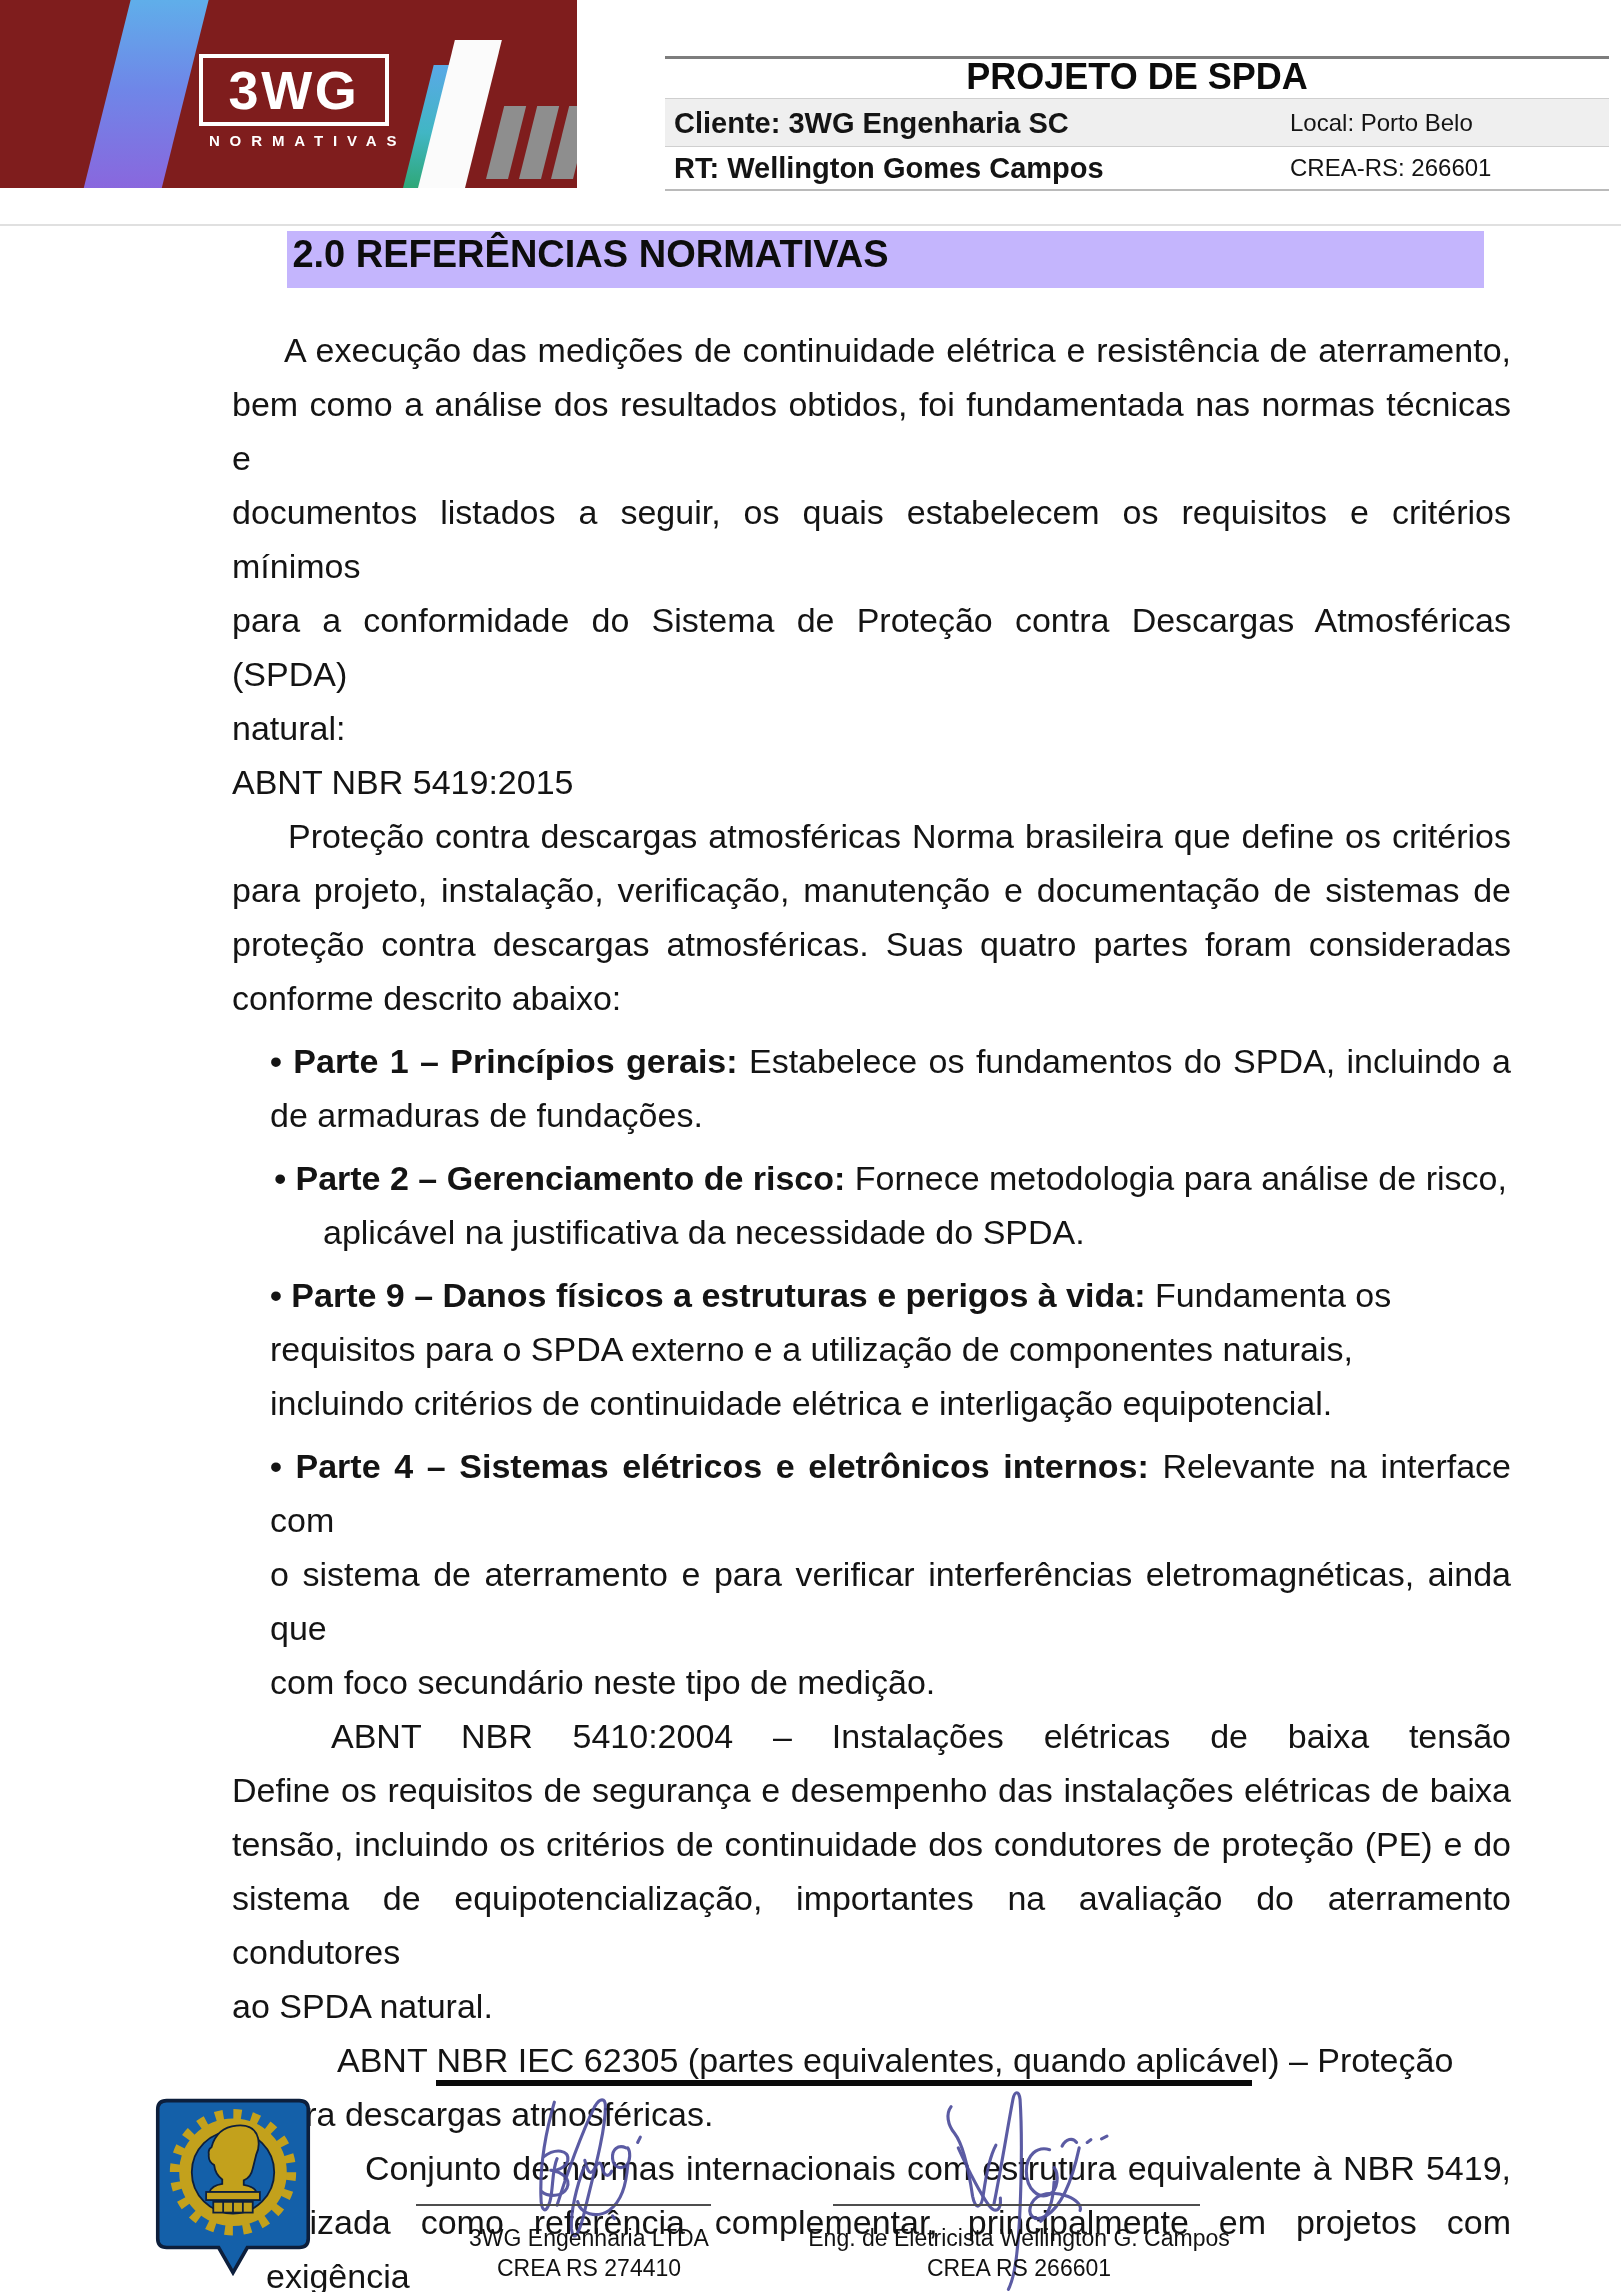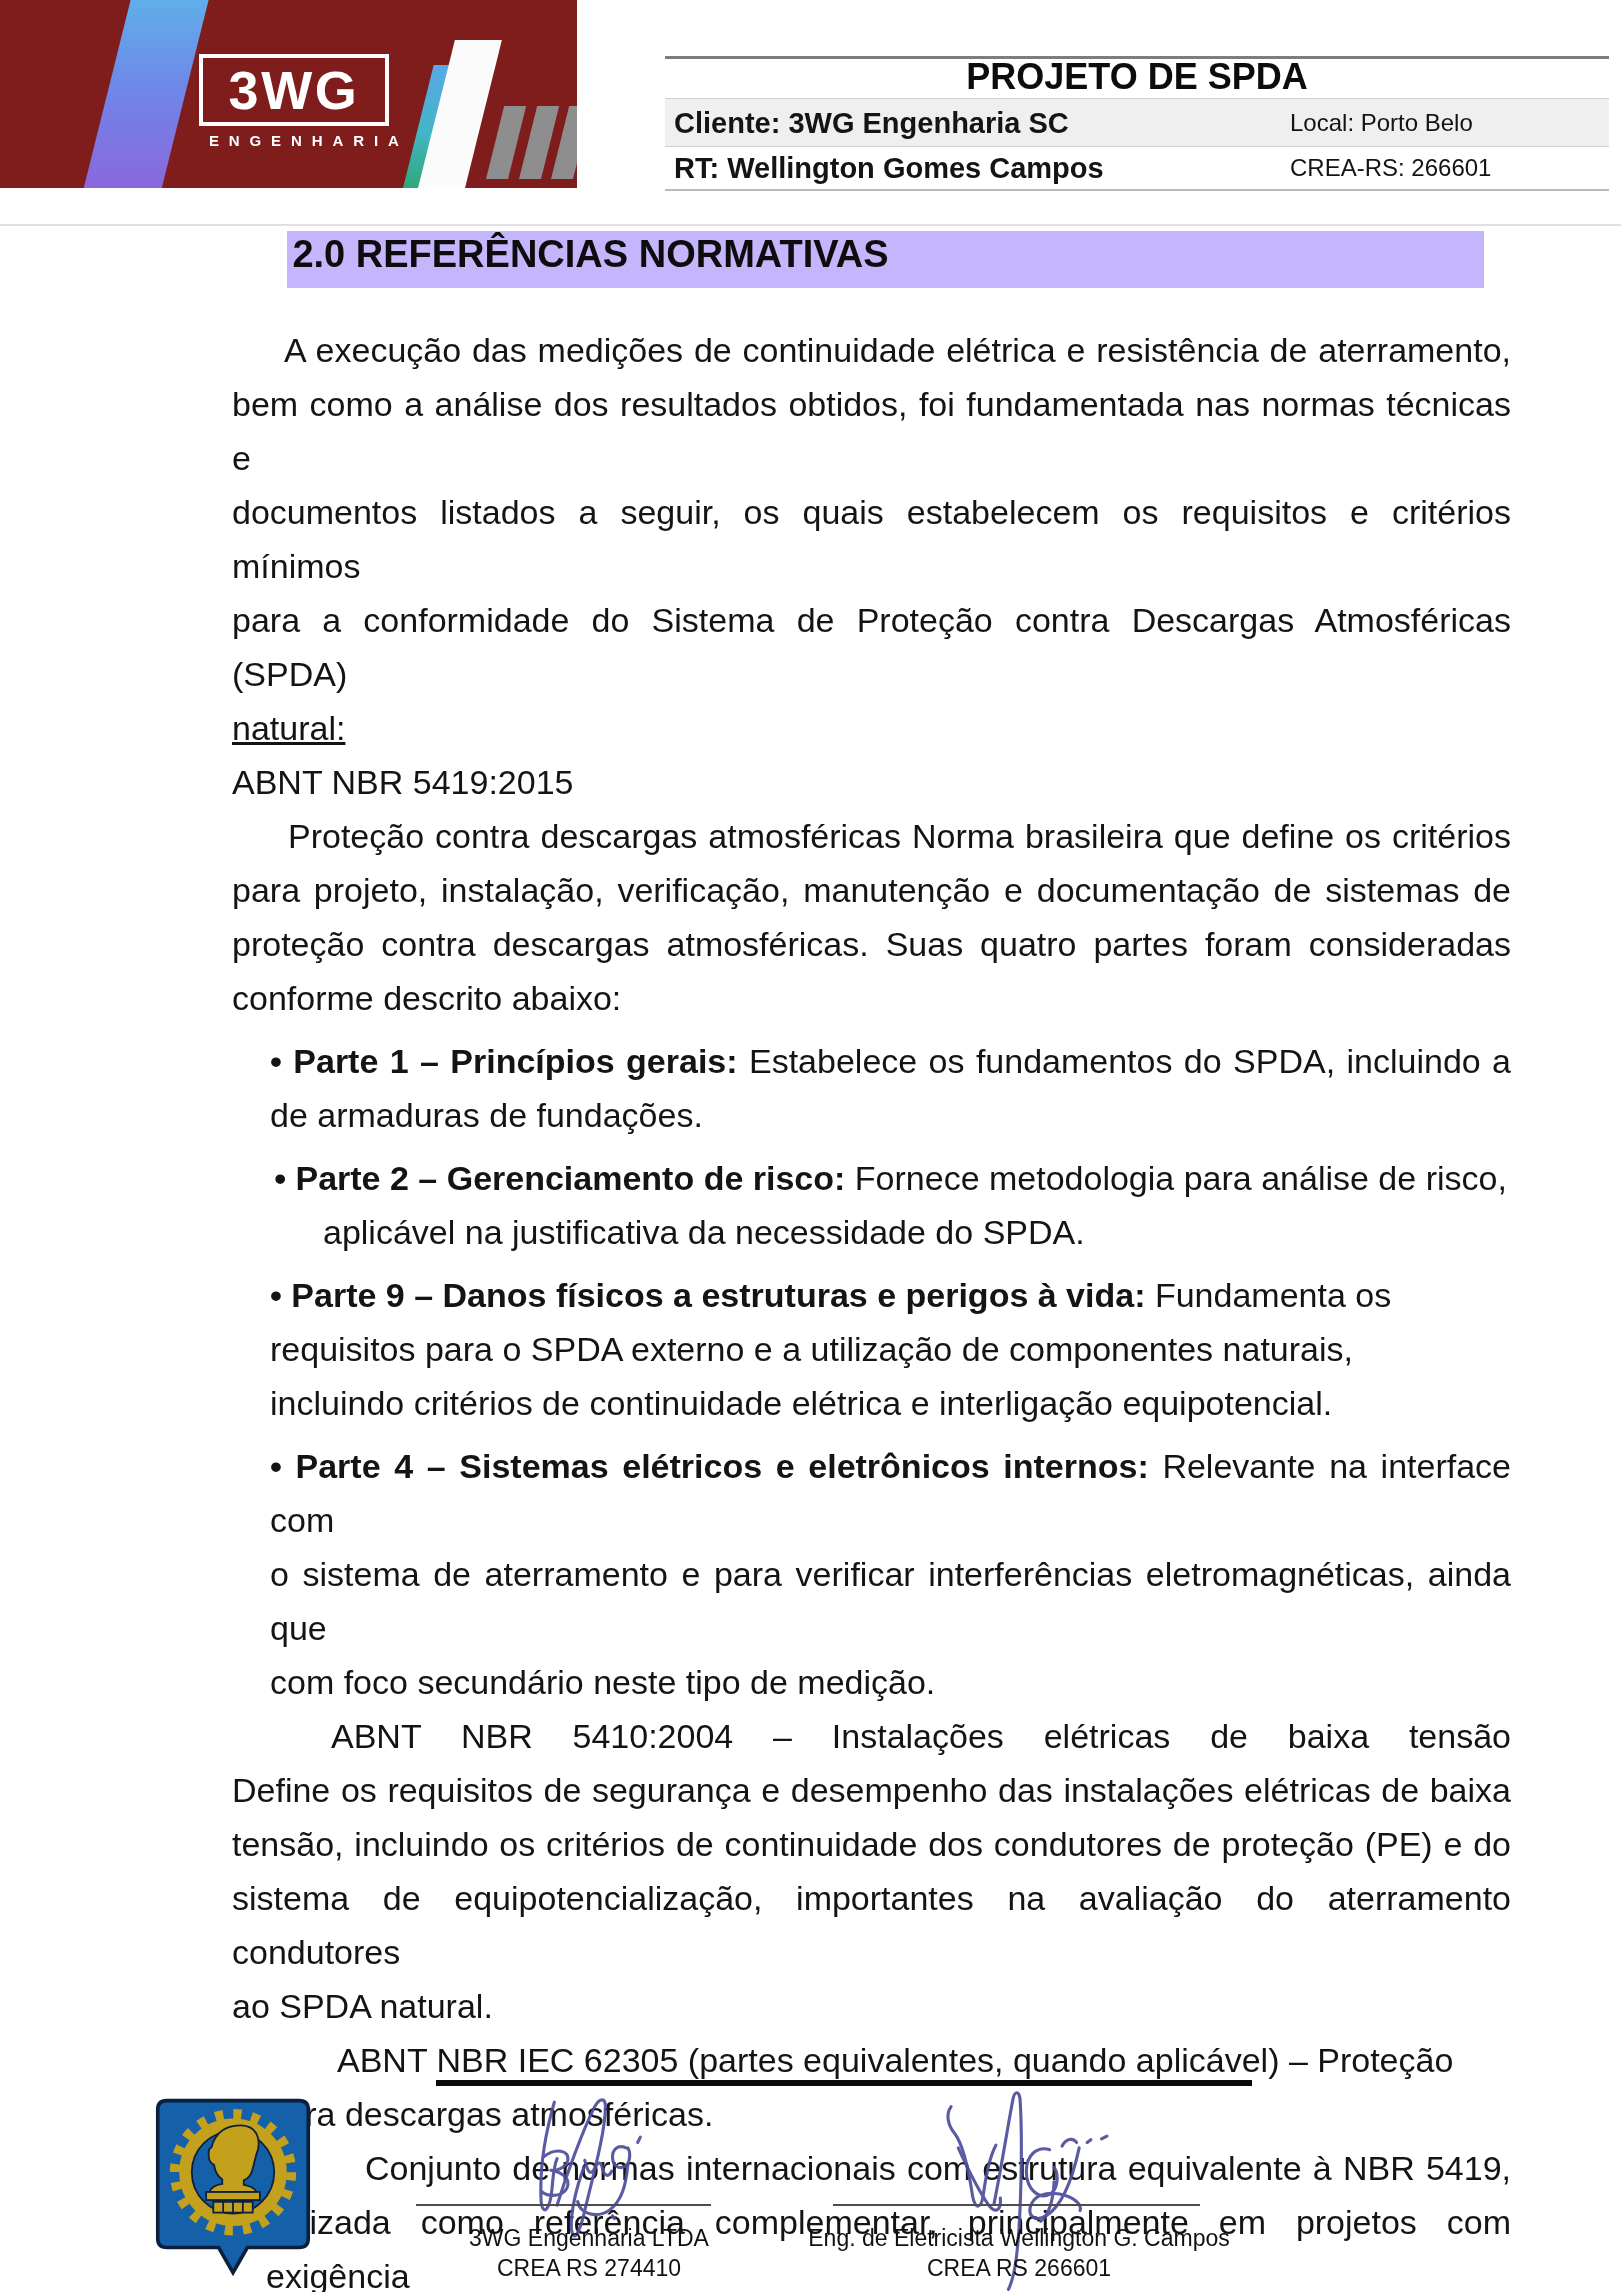--- a/index.html
+++ b/index.html
@@ -62,21 +62,21 @@
     <div class="logo-box">
       <div class="stripe stripe-big"></div>
       <div class="stripe stripe-small"></div>
       <div class="stripe stripe-white"></div>
       <div class="gray-bar" style="left:486px"></div>
       <div class="gray-bar" style="left:519px"></div>
       <div class="gray-bar" style="left:551px"></div>
       <div class="gray-bar" style="left:583px"></div>
       <div class="gray-bar" style="left:615px"></div>
       <div class="wordmark">3WG</div>
-      <div class="wordsub">ENGENHARIA</div>
+      <div class="wordsub">NORMATIVAS</div>
     </div>
 
     <div class="ht-topline"></div>
     <div class="ht-title">PROJETO DE SPDA</div>
     <div class="ht-row ht-row-1">
       <span class="ht-cell-l">Cliente: 3WG Engenharia SC</span>
       <span class="ht-cell-r">Local: Porto Belo</span>
     </div>
     <div class="ht-row ht-row-2">
       <span class="ht-cell-l">RT: Wellington Gomes Campos</span>
@@ -86,21 +86,21 @@
     <div class="page-rule"></div>
   </div>
 
   <div class="section-bar">2.0 REFERÊNCIAS NORMATIVAS</div>
 
   <div class="body-text" id="body-lines">
       <div class="bline justify" style="margin-left: 52px; width: 1227px;">A execução das medições de continuidade elétrica e resistência de aterramento,</div>
       <div class="bline justify" style="margin-left: 0px; width: 1279px;">bem como a análise dos resultados obtidos, foi fundamentada nas normas técnicas e</div>
       <div class="bline justify" style="margin-left: 0px; width: 1279px;">documentos listados a seguir, os quais estabelecem os requisitos e critérios mínimos</div>
       <div class="bline justify" style="margin-left: 0px; width: 1279px;">para a conformidade do Sistema de Proteção contra Descargas Atmosféricas (SPDA)</div>
-      <div class="bline left" style="margin-left: 0px; width: 1279px; text-decoration: underline;">natural:</div>
+      <div class="bline left" style="margin-left: 0px; width: 1279px;">natural:</div>
       <div class="bline left" style="margin-left: 0px; width: 1279px;">ABNT NBR 5419:2015</div>
       <div class="bline justify" style="margin-left: 56px; width: 1223px;">Proteção contra descargas atmosféricas Norma brasileira que define os critérios</div>
       <div class="bline justify" style="margin-left: 0px; width: 1279px;">para projeto, instalação, verificação, manutenção e documentação de sistemas de</div>
       <div class="bline justify" style="margin-left: 0px; width: 1279px;">proteção contra descargas atmosféricas. Suas quatro partes foram consideradas</div>
       <div class="bline left" style="margin-left: 0px; width: 1279px;">conforme descrito abaixo:</div>
       <div class="bline justify" style="margin-left: 38px; width: 1241px; margin-top: 9px;"><b>• Parte 1 – Princípios gerais:</b> Estabelece os fundamentos do SPDA, incluindo a</div>
       <div class="bline left" style="margin-left: 38px; width: 1241px;">de armaduras de fundações.</div>
       <div class="bline left" style="margin-left: 38px; width: 1241px; margin-top: 9px; text-align: center;"><b>• Parte 2 – Gerenciamento de risco:</b> Fornece metodologia para análise de risco,</div>
       <div class="bline left" style="margin-left: 91px; width: 1188px;">aplicável na justificativa da necessidade do SPDA.</div>
       <div class="bline left" style="margin-left: 38px; width: 1241px; margin-top: 9px;"><b>• Parte 9 – Danos físicos a estruturas e perigos à vida:</b> Fundamenta os</div>

